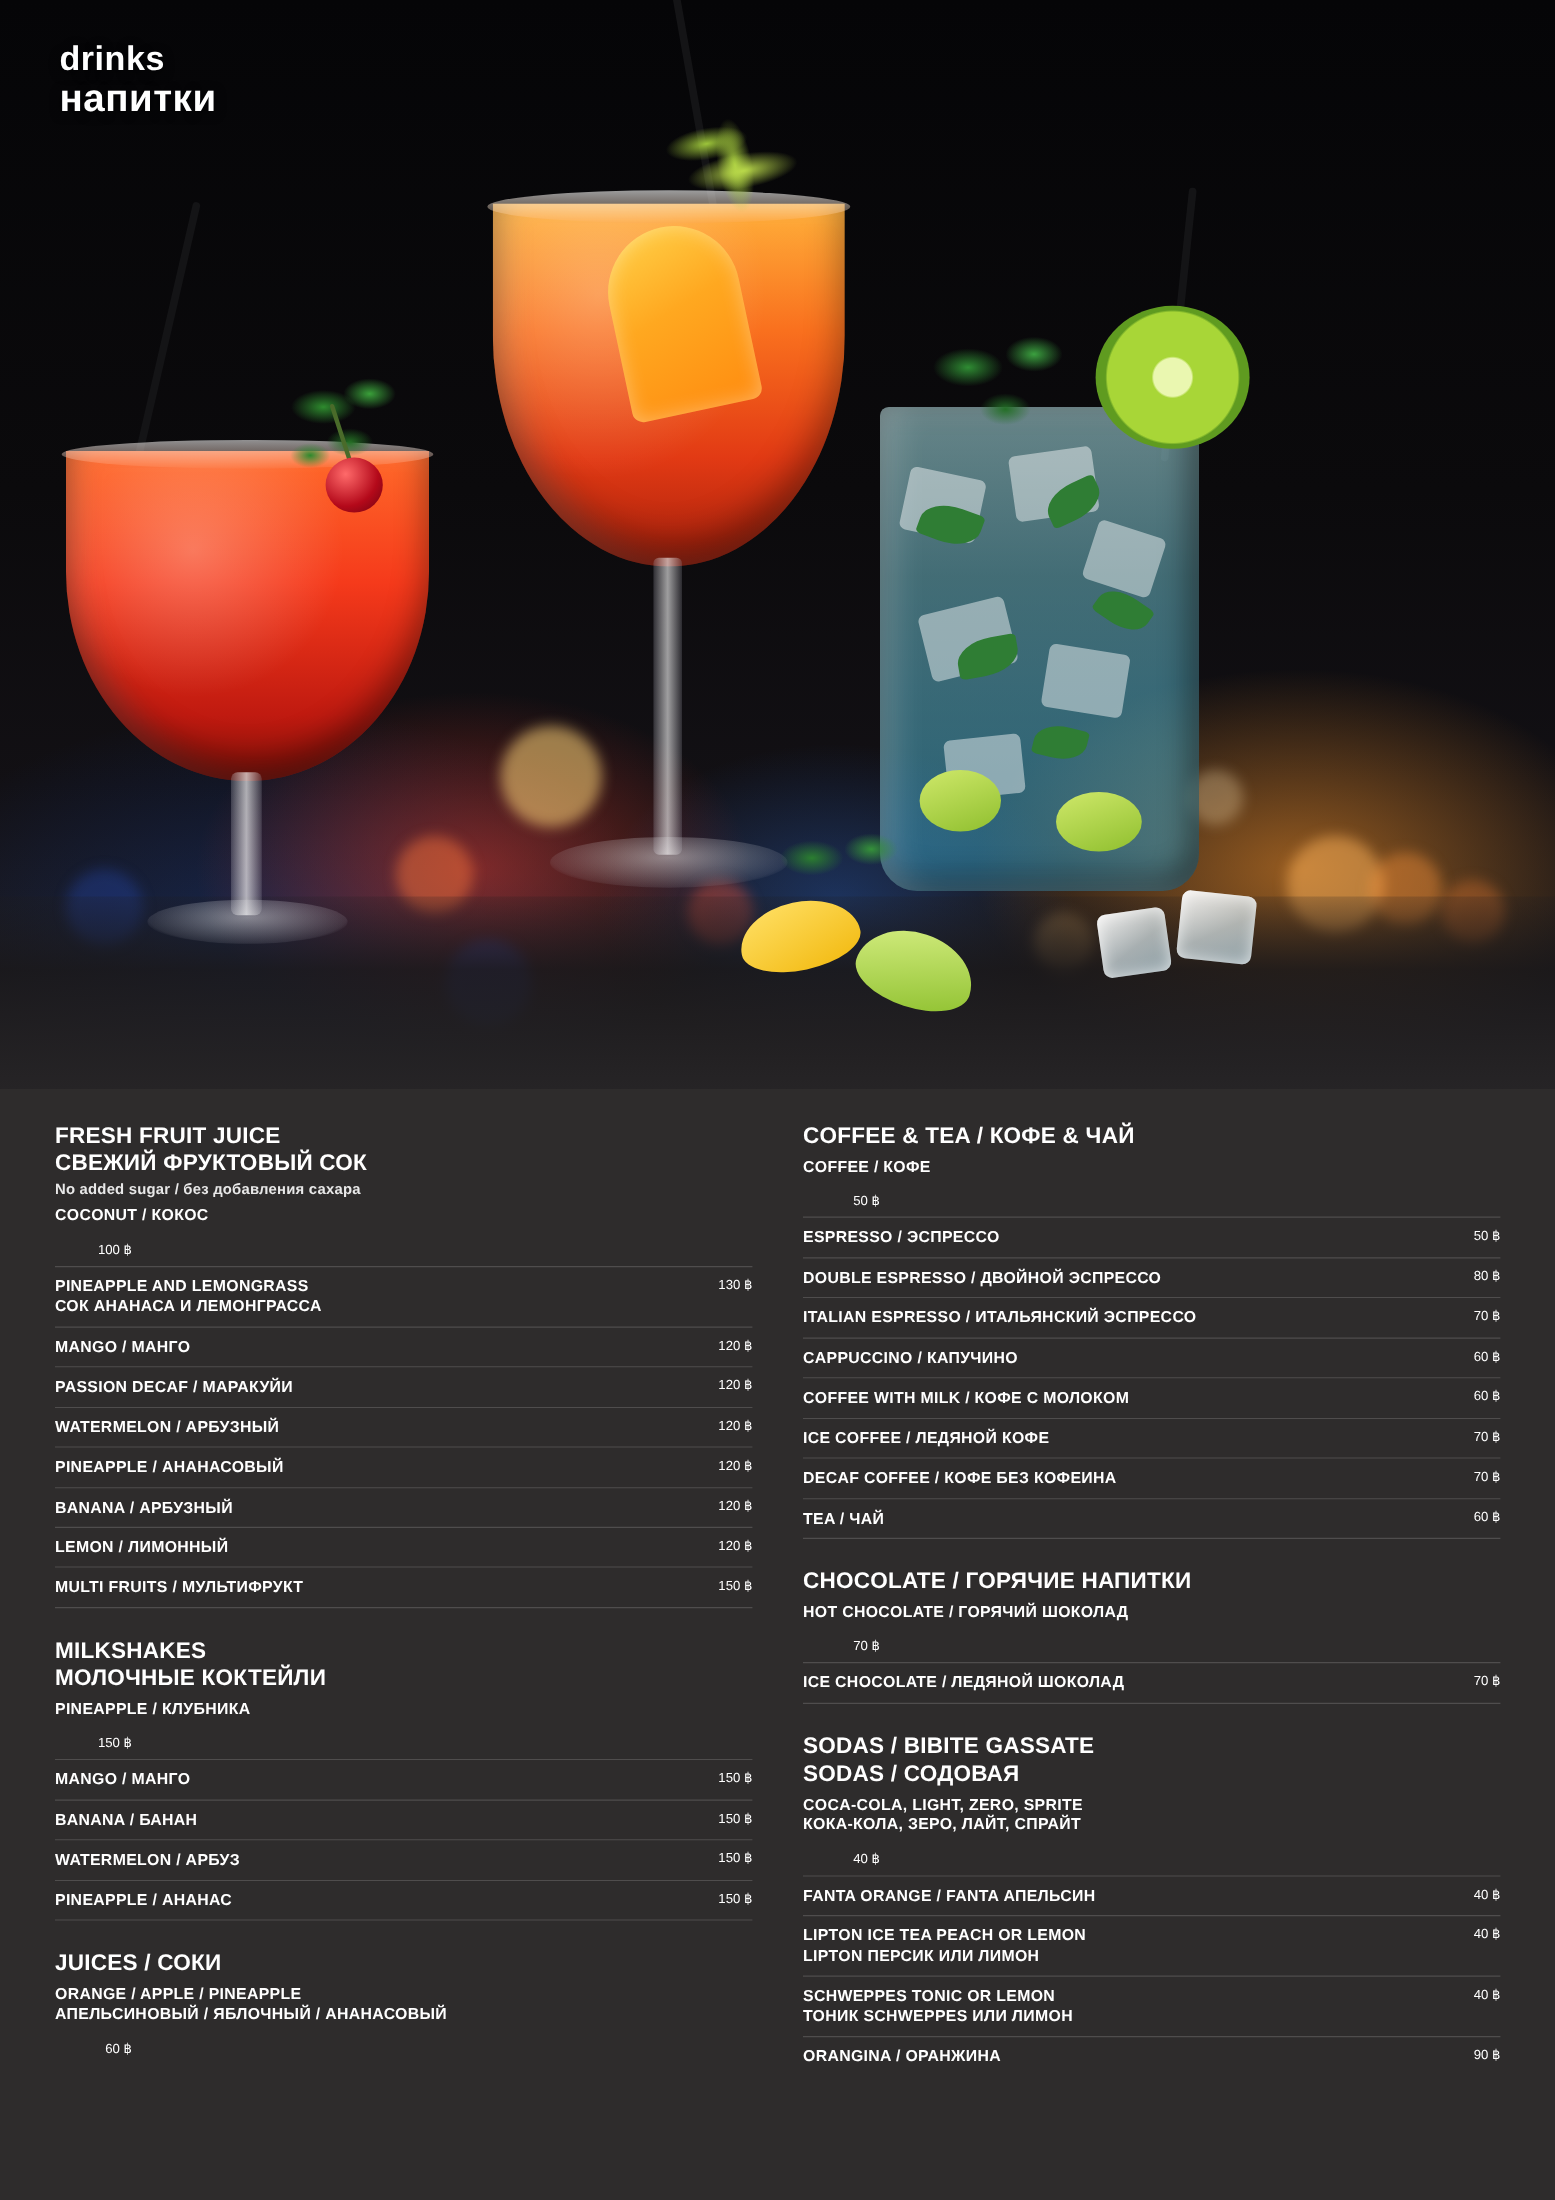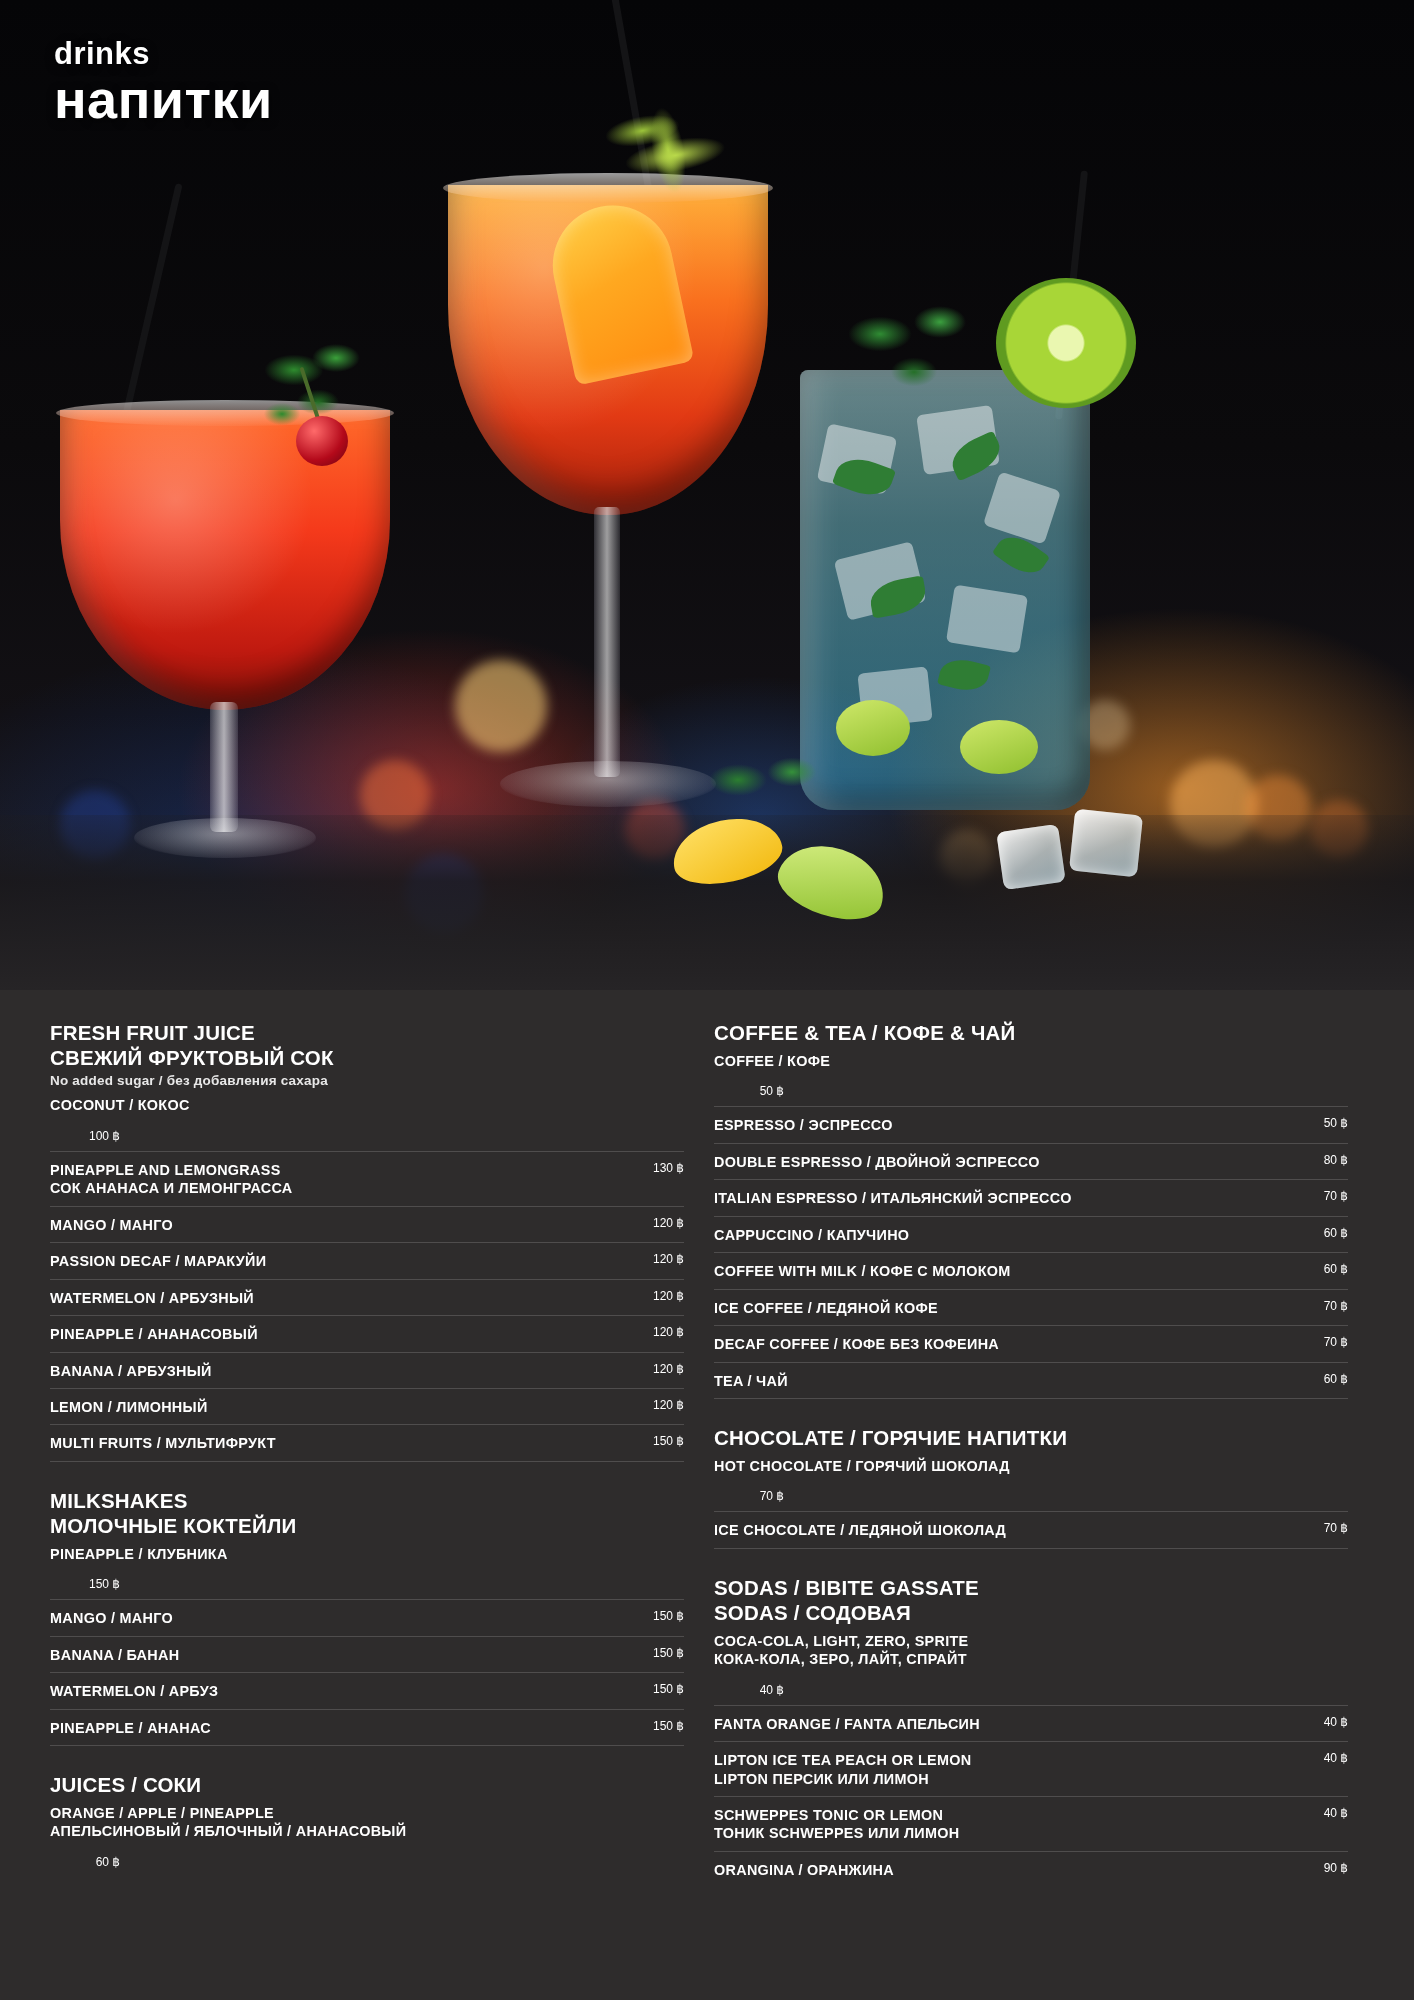--- a/index.html
+++ b/index.html
@@ -213,32 +213,32 @@
   
   .title {
     position: absolute; left: 54px; top: 38px; z-index: 5;
     color: #ffffff;
     font-weight: bold;
     letter-spacing: .5px;
     line-height: 1.06;
     text-shadow: 0 2px 10px rgba(0,0,0,.75);
   }
   .title .t-en { font-size: 31px; display: block; }
-  .title .t-ru { font-size: 54px; display: block; }
+  .title .t-ru { font-size: 35px; display: block; }
 
   
   .menu {
     position: absolute; left: 4px; top: 1020px; width: 1414px; height: 980px;
     padding: 0 46px;
     display: flex;
     gap: 0;
     color: #ffffff;
   }
   .col { width: 634px; }
-  .col-right { margin-left: 30px; }
+  .col-right { margin-left: 46px; }
 
   .sec-title {
     font-weight: bold;
     font-size: 20.5px;
     letter-spacing: .2px;
     line-height: 1.22;
     margin-top: 26px;
   }
   .sec-title:first-child { margin-top: 0; }
   .sec-note {

